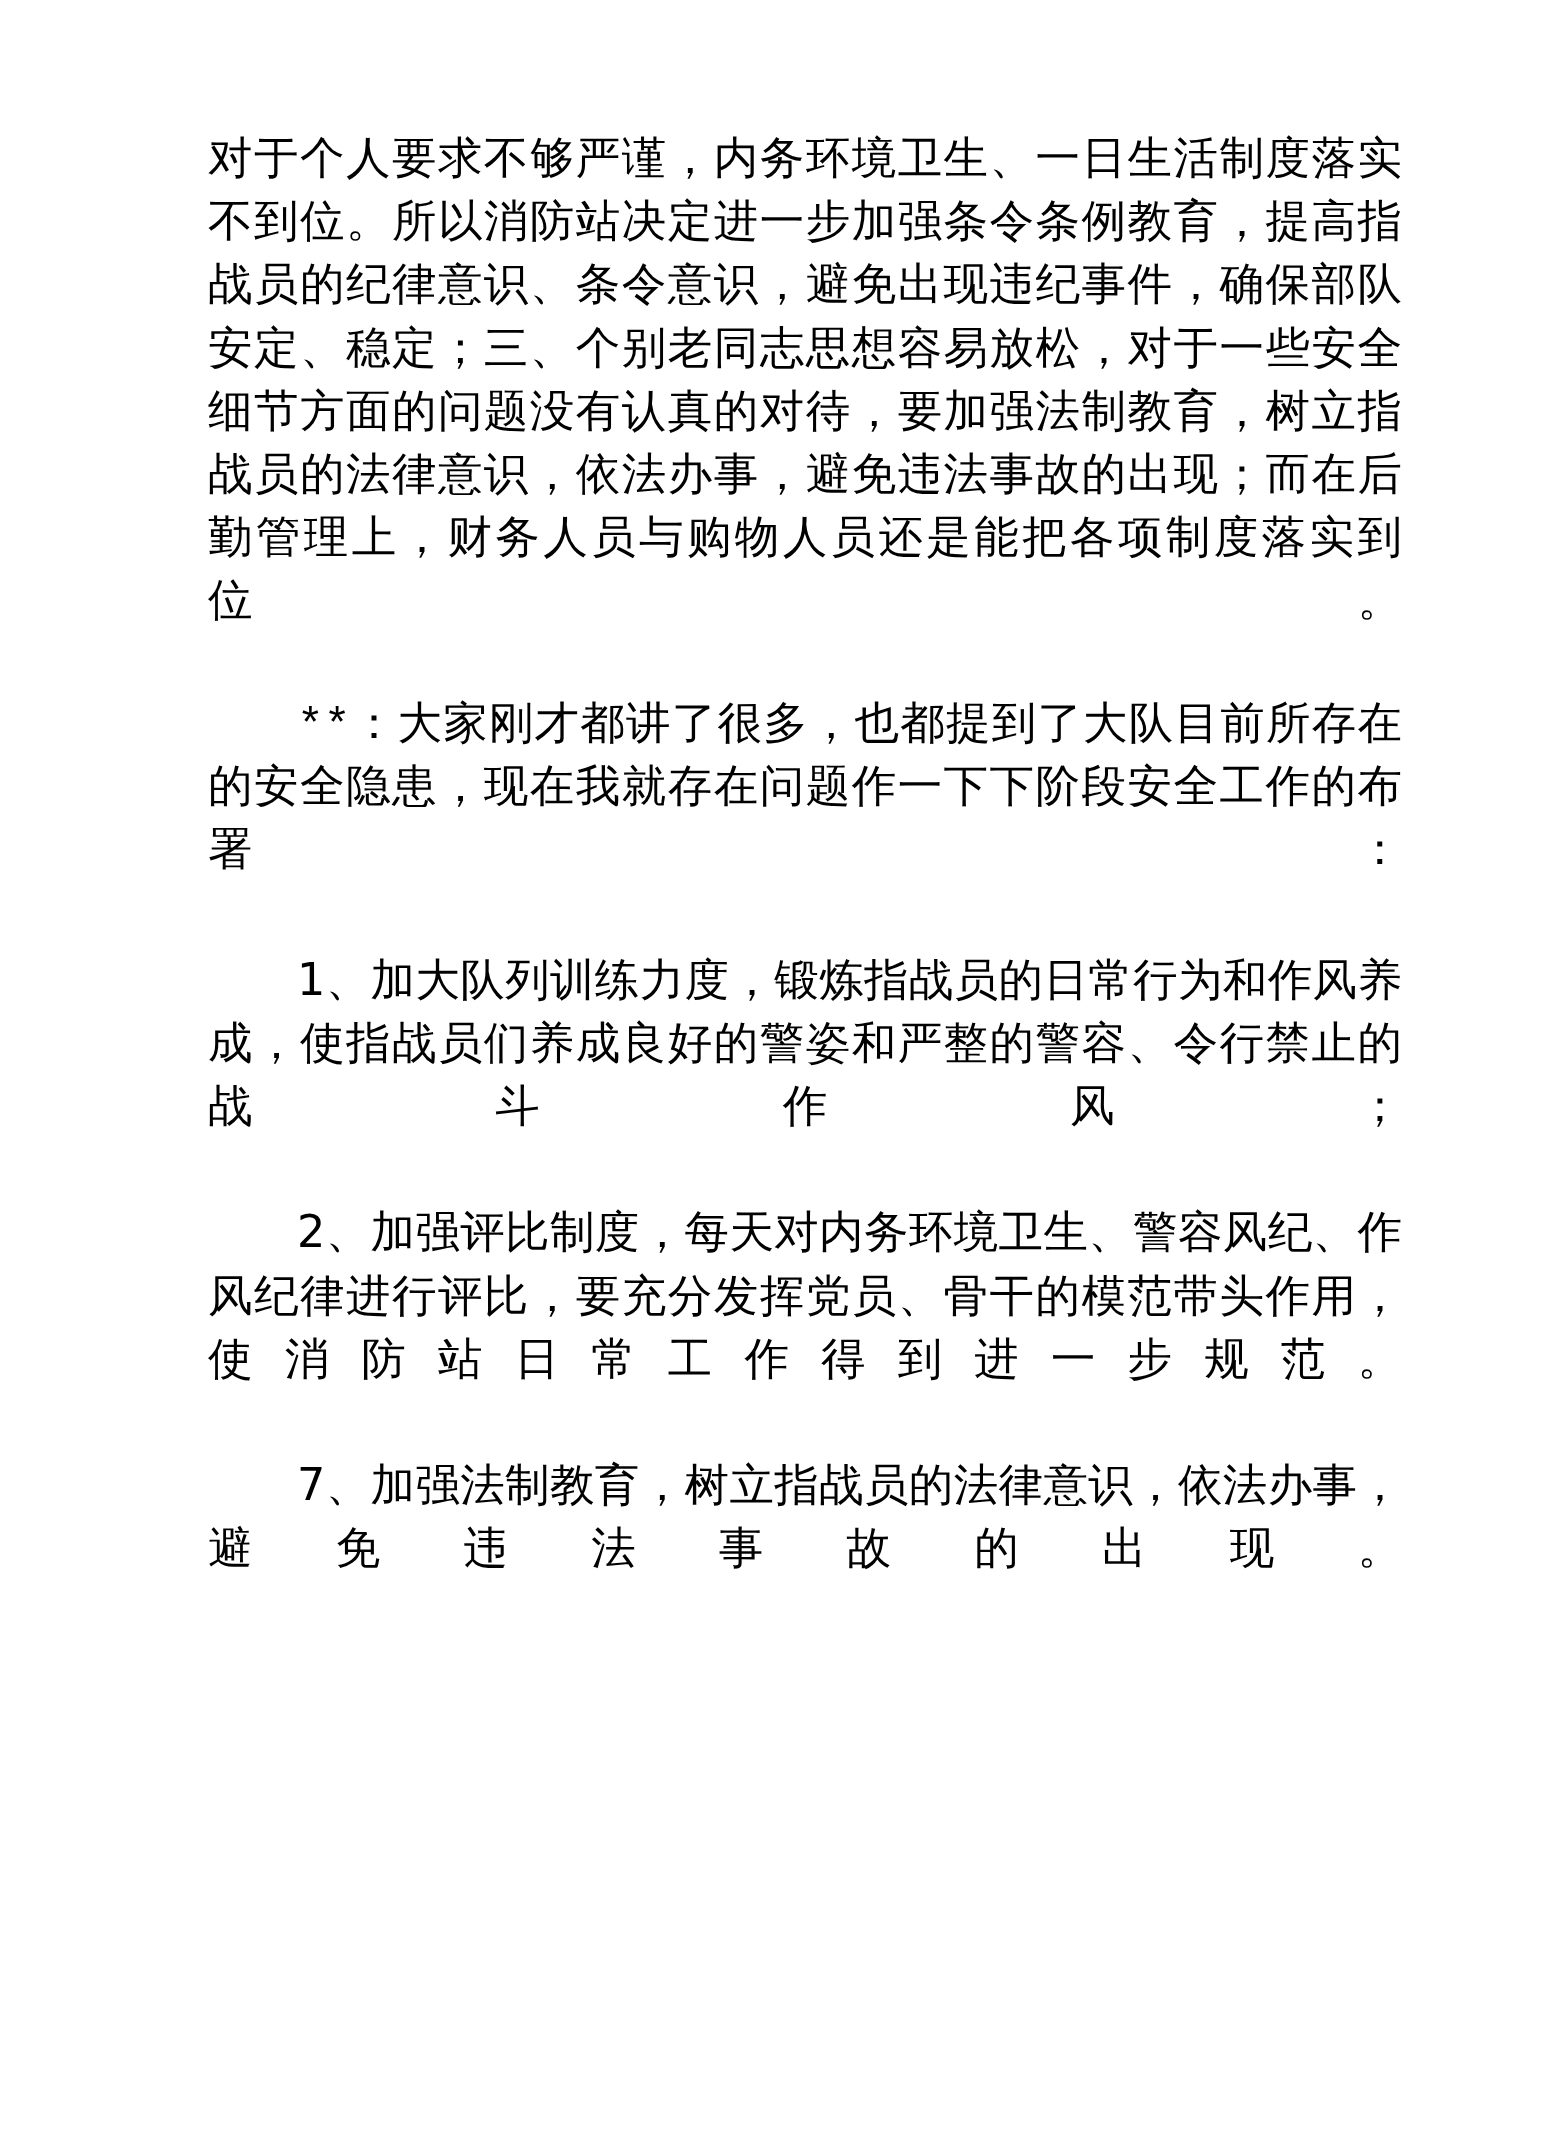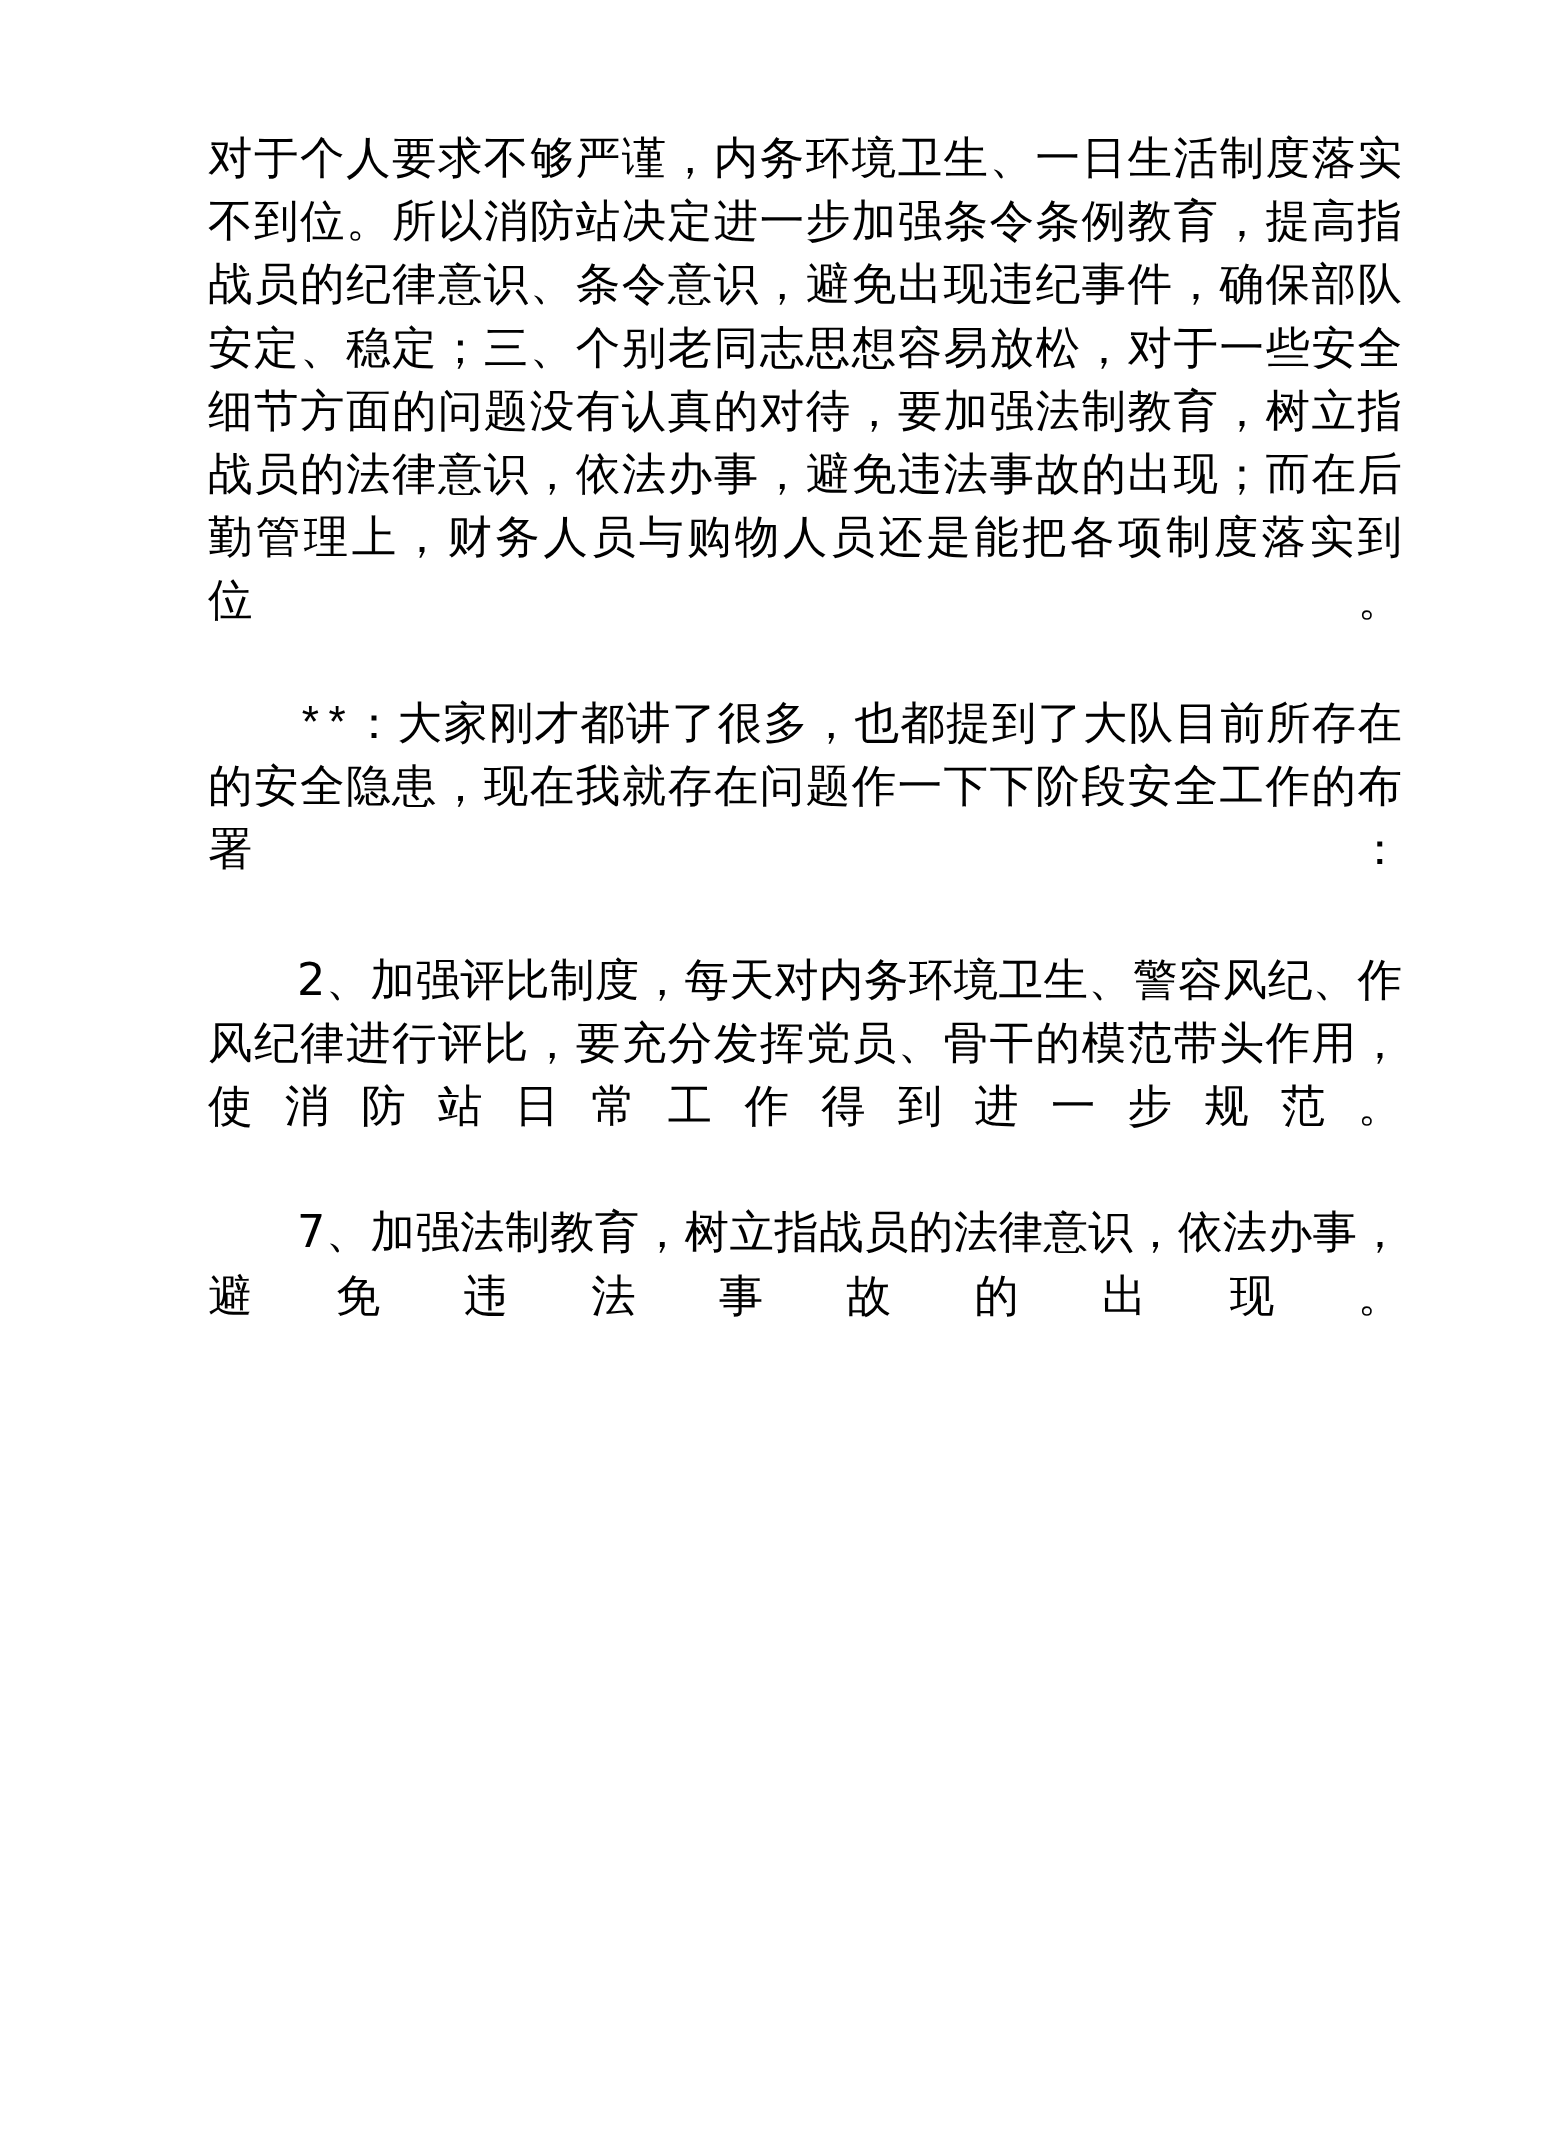--- a/index.html
+++ b/index.html
@@ -61,20 +61,21 @@
 </head>
 <body>
 
 <div id="page">
   <div id="doc-body">
 
     <p class="para cont">对于个人要求不够严谨，内务环境卫生、一日生活制度落实不到位。所以消防站决定进一步加强条令条例教育，提高指战员的纪律意识、条令意识，避免出现违纪事件，确保部队安定、稳定；三、个别老同志思想容易放松，对于一些安全细节方面的问题没有认真的对待，要加强法制教育，树立指战员的法律意识，依法办事，避免违法事故的出现；而在后勤管理上，财务人员与购物人员还是能把各项制度落实到位。</p>
 
     <p class="para indent">**：大家刚才都讲了很多，也都提到了大队目前所存在的安全隐患，现在我就存在问题作一下下阶段安全工作的布署：</p>
 
+    <p class="para indent-num">1、加大队列训练力度，锻炼指战员的日常行为和作风养成，使指战员们养成良好的警姿和严整的警容、令行禁止的战斗作风；</p>
 
     <p class="para indent-num">2、加强评比制度，每天对内务环境卫生、警容风纪、作风纪律进行评比，要充分发挥党员、骨干的模范带头作用，使消防站日常工作得到进一步规范。</p>
 
 
     <p class="para indent-num">7、加强法制教育，树立指战员的法律意识，依法办事，避免违法事故的出现。</p>
 
 
   </div>
 </div>
 

